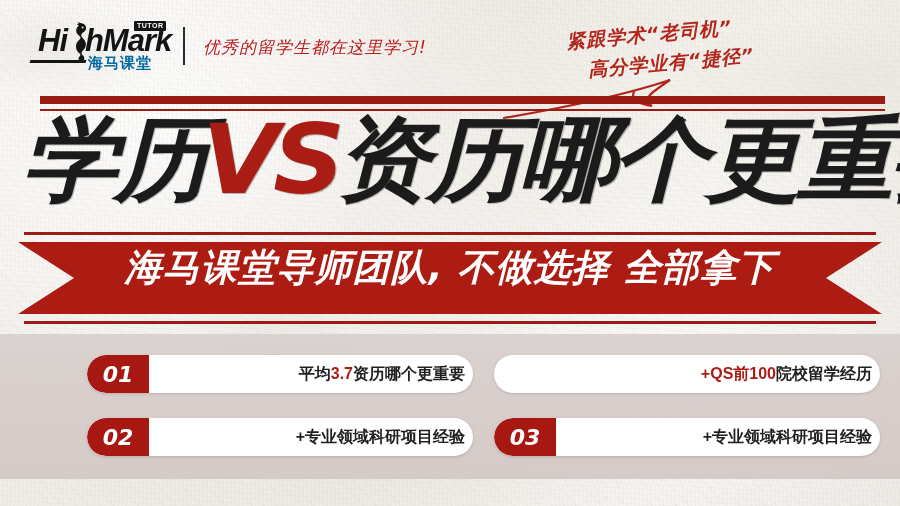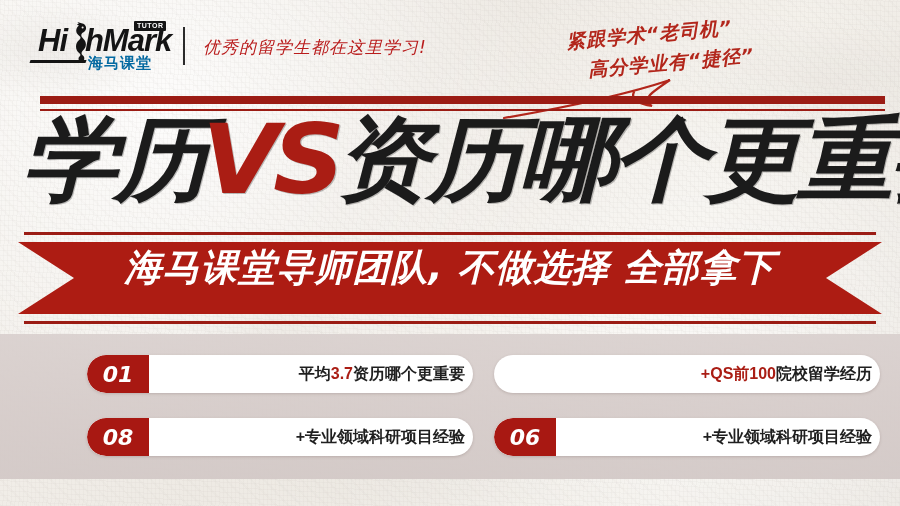--- a/index.html
+++ b/index.html
@@ -362,30 +362,30 @@
 
     <div class="feature-pill pill-1">
       <div class="pill-label">
           <span></span>
           <span class="hot">+QS前100</span>
           <span>院校留学经历</span>
         </div>
     </div>
 
     <div class="feature-pill pill-2">
-      <div class="pill-badge">08</div>
+      <div class="pill-badge">02</div>
       <div class="pill-label">
           <span></span>
           <span class="hot"></span>
           <span>+专业领域科研项目经验</span>
         </div>
     </div>
 
     <div class="feature-pill pill-3">
-      <div class="pill-badge">06</div>
+      <div class="pill-badge">03</div>
       <div class="pill-label">
           <span></span>
           <span class="hot"></span>
           <span>+专业领域科研项目经验</span>
         </div>
     </div>
 
   </div>
 </div>
 

